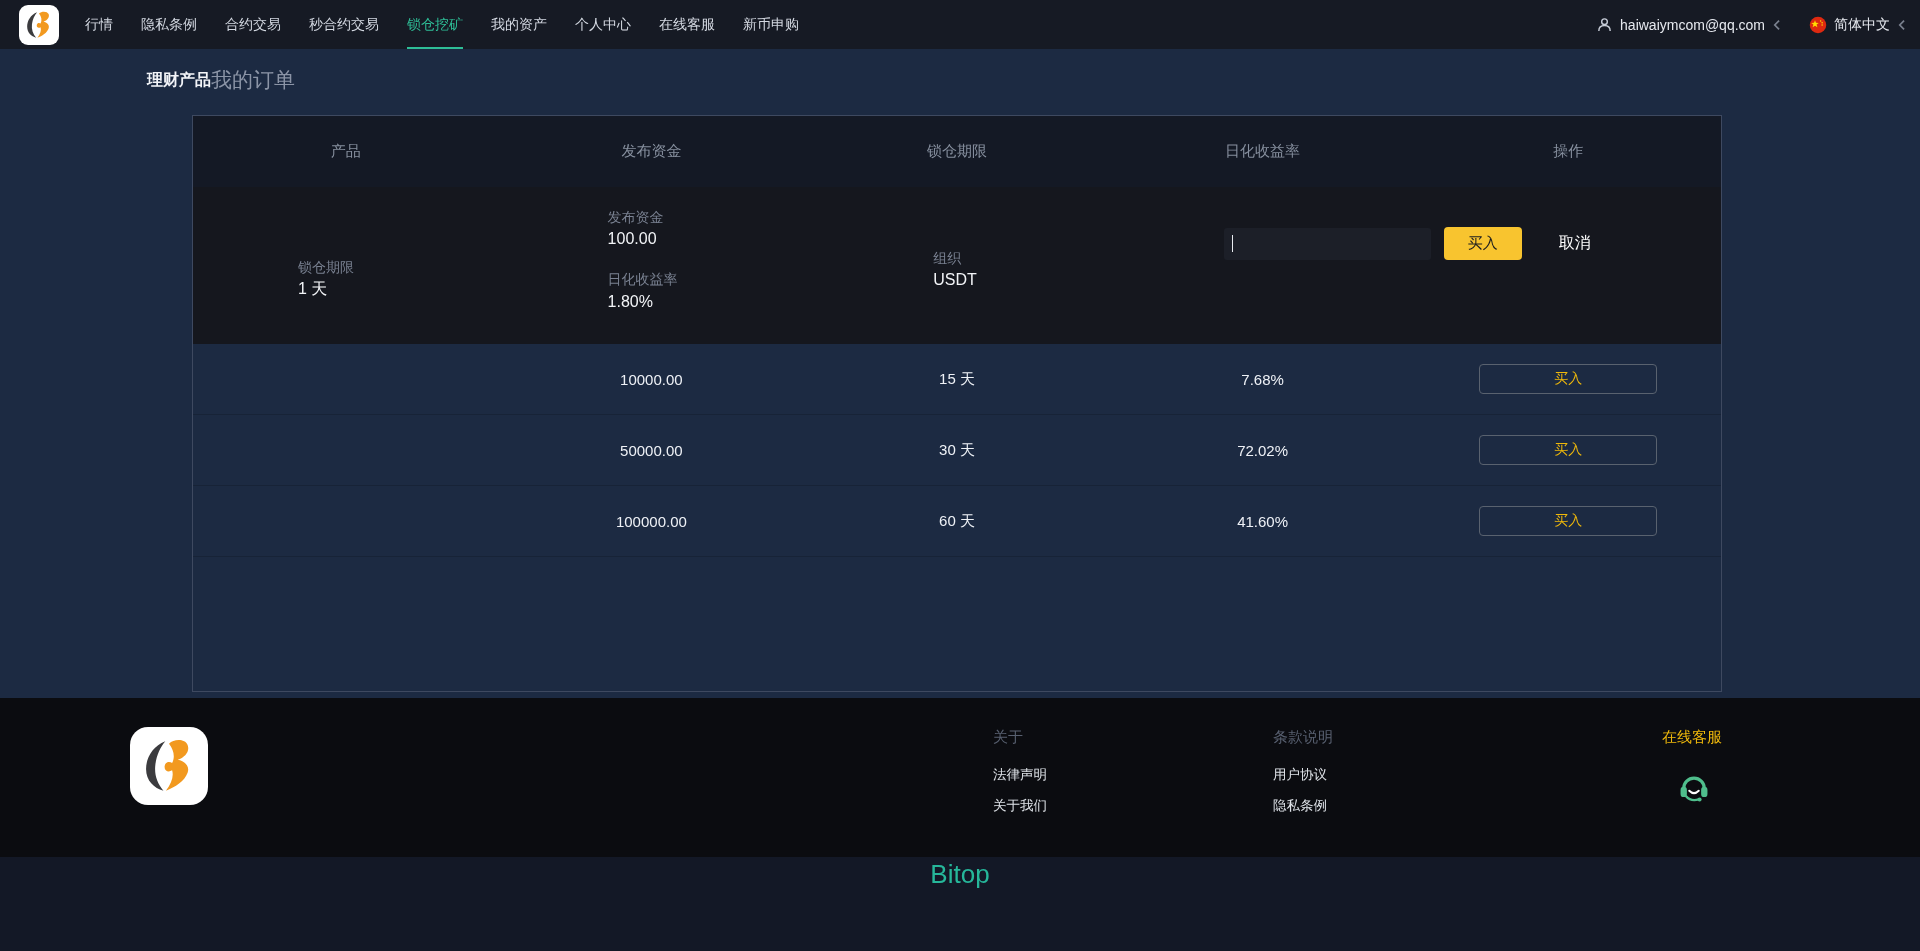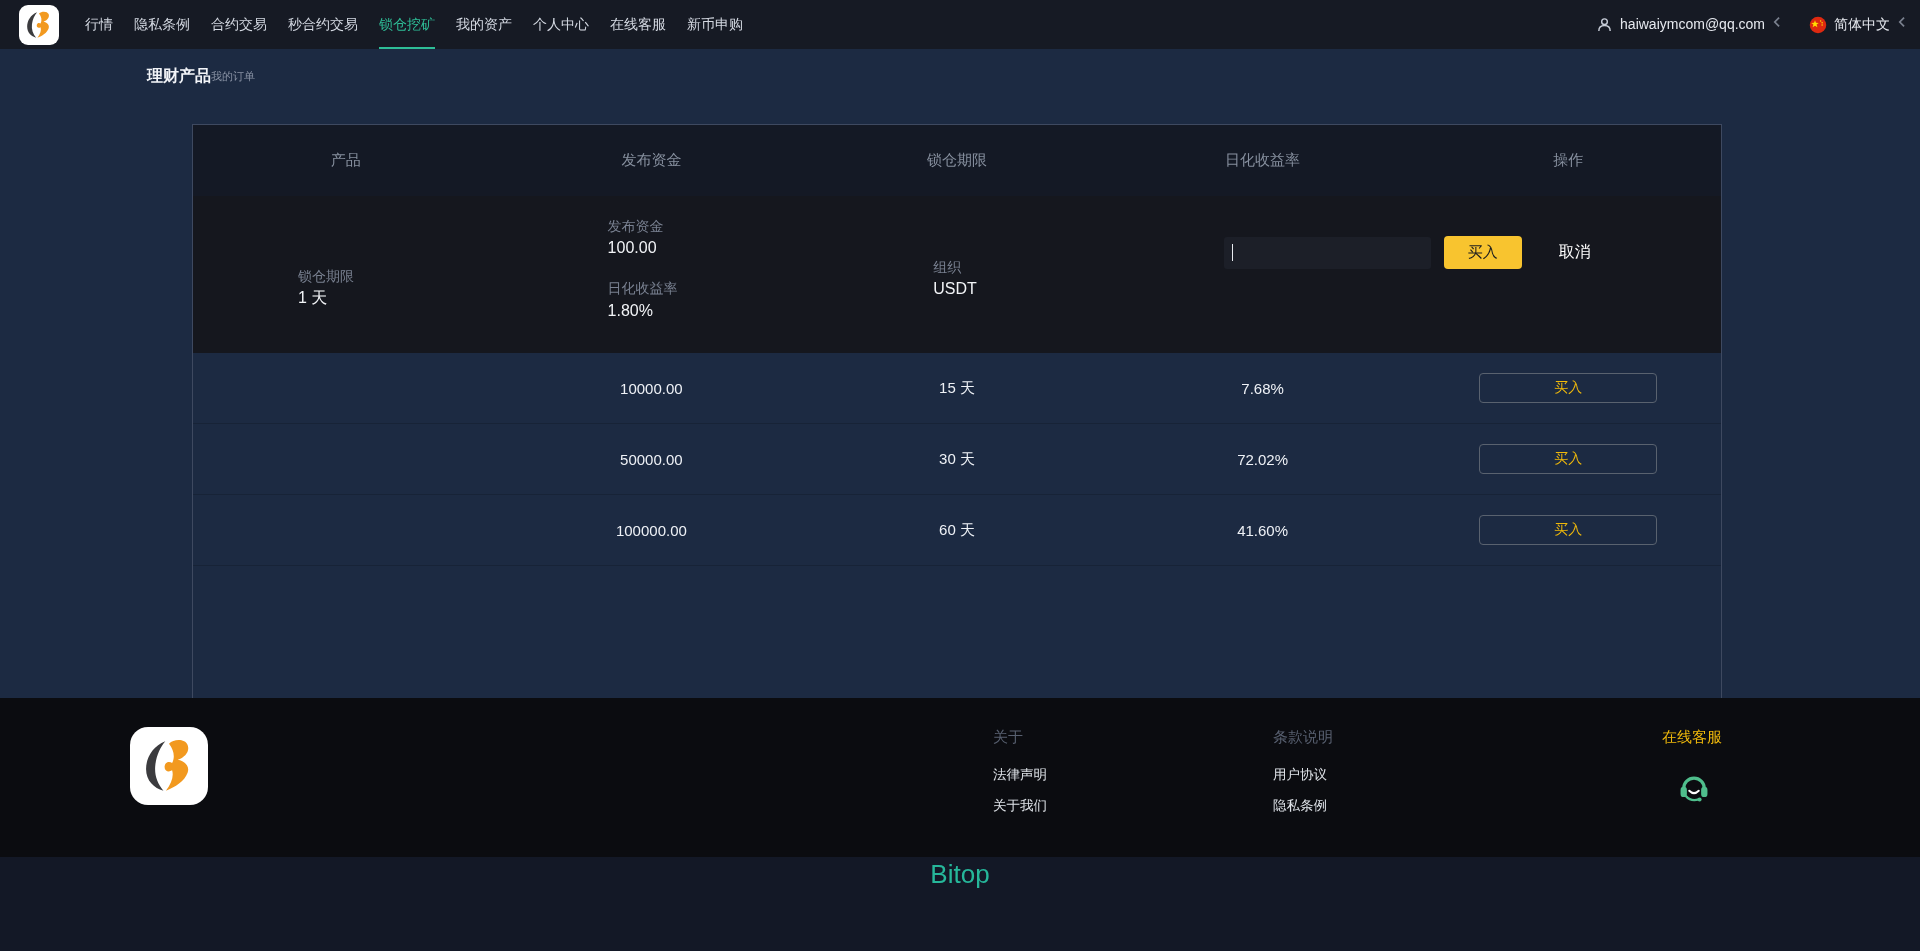--- a/index.html
+++ b/index.html
@@ -4,36 +4,36 @@
 <style>
   * { margin:0; padding:0; box-sizing:border-box; }
   html,body { background:#0b0c10; }
   body { font-family:"Liberation Sans","DejaVu Sans",sans-serif; }
   .screen { position:relative; width:1920px; height:951px; overflow:hidden; background:#1c2a42; }
 
   
   .topnav { position:relative; height:49px; background:#161a24; display:flex; align-items:center; padding:0 14px 0 19px; }
   .logo-box { width:40px; height:40px; border-radius:9px; background:#ffffff; display:flex; align-items:center; justify-content:center; margin-right:26px; flex:0 0 auto; }
   .logo-box svg { width:32px; height:32px; }
-  .nav-items { display:flex; align-items:center; height:100%; gap:21px; }
+  .nav-items { display:flex; align-items:center; height:100%; gap:28px; }
   .nav-item { position:relative; display:flex; align-items:center; height:100%; font-size:14px; color:#d4d9e2; text-decoration:none; cursor:pointer; }
   .nav-item.active { color:#2ebd96; }
   .nav-item.active::after { content:""; position:absolute; left:0; right:0; bottom:0; height:2px; background:#2ebd96; }
   .nav-right { margin-left:auto; display:flex; align-items:center; gap:28px; }
-  .nav-chip { display:flex; align-items:flex-start; gap:7px; color:#e6e9ef; font-size:14px; cursor:pointer; }
+  .nav-chip { display:flex; align-items:center; gap:7px; color:#e6e9ef; font-size:14px; cursor:pointer; }
   .chev { width:9px; height:12px; opacity:.75; }
   .flag { width:18px; height:18px; }
 
   
   .page-head { position:absolute; top:66px; left:147px; right:145px; display:flex; justify-content:flex-start; align-items:center; }
   .page-title { font-size:16px; font-weight:bold; color:#f2f4f8; }
-  .my-orders { font-size:11px; color:#8b94a6; cursor:pointer; }
-
-  
-  .table { position:absolute; top:124px; left:192px; width:1530px; height:577px; border:1px solid #3e4960; }
+  .my-orders { font-size:21px; color:#8b94a6; cursor:pointer; }
+
+  
+  .table { position:absolute; top:115px; left:192px; width:1530px; height:577px; border:1px solid #3e4960; }
   .thead { height:71px; background:#141925; display:grid; grid-template-columns:repeat(5,1fr); align-items:center; }
   .thead .th { text-align:center; color:#87909f; font-size:15px; }
 
   .expanded { height:157px; background:#15171e; display:grid; grid-template-columns:20% 20% 20% 40%; }
   .ex-col { display:flex; flex-direction:column; }
   .ex-col.c1 { padding:70px 0 0 105px; }
   .ex-col.c2 { padding:20px 0 0 109px; gap:19px; }
   .ex-col.c3 { padding:61px 0 0 129px; }
   .ex-label { font-size:14px; color:#798191; line-height:1.45; }
   .ex-value { font-size:16px; color:#f2f4f7; line-height:1.45; }

